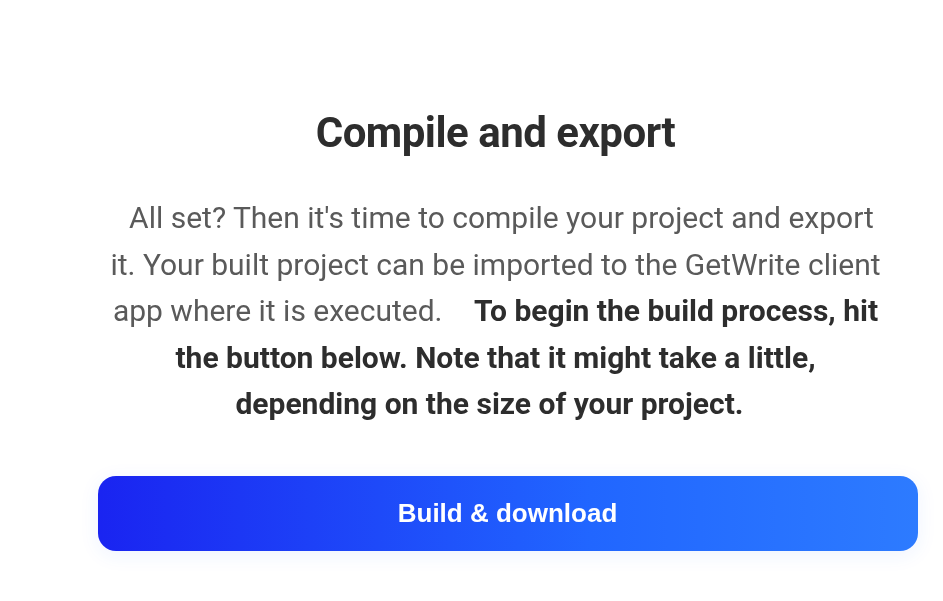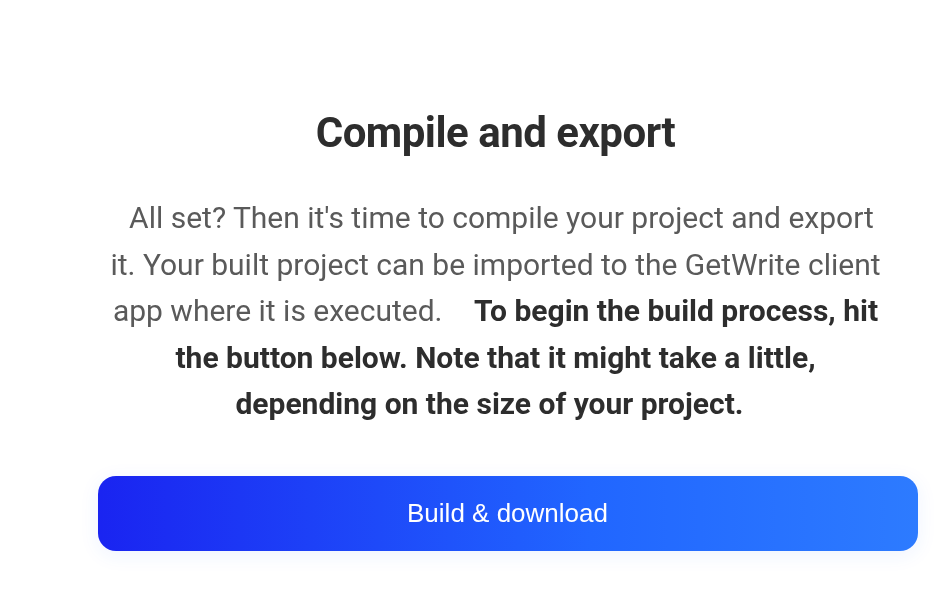--- a/index.html
+++ b/index.html
@@ -36,21 +36,21 @@
       padding: 0 4px;
     }
     .dialog-description-bold {
       font-weight: 700;
       color: #2d2d2d;
     }
     .build-button {
       width: 100%;
       padding: 22px 0;
       font-size: 26px;
-      font-weight: 400;
+      font-weight: 700;
       color: #ffffff;
       background: linear-gradient(90deg, #1a24f1 0%, #2166ff 60%, #2d7bff 100%);
       border: none;
       border-radius: 18px;
       cursor: pointer;
       box-shadow: 0 4px 20px rgba(33, 102, 255, 0.08);
     }
     .divider {
       border: none;
       border-top: 1px solid #e8e8e8;

